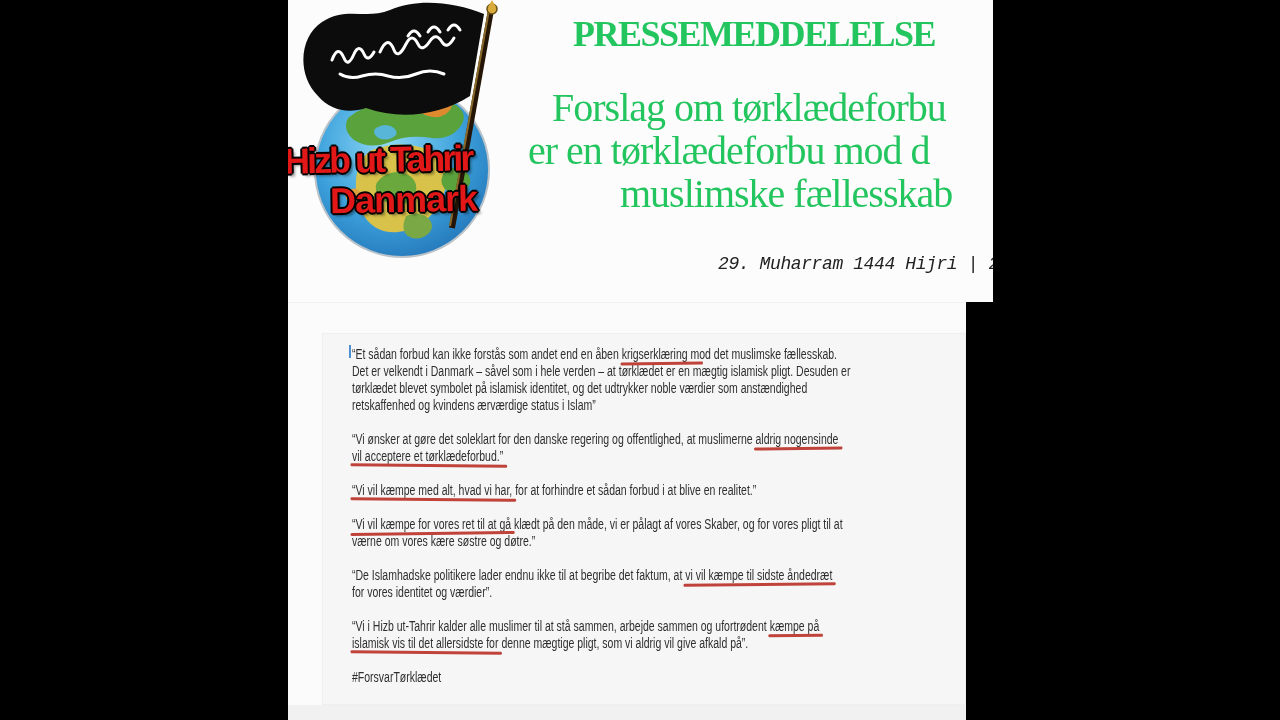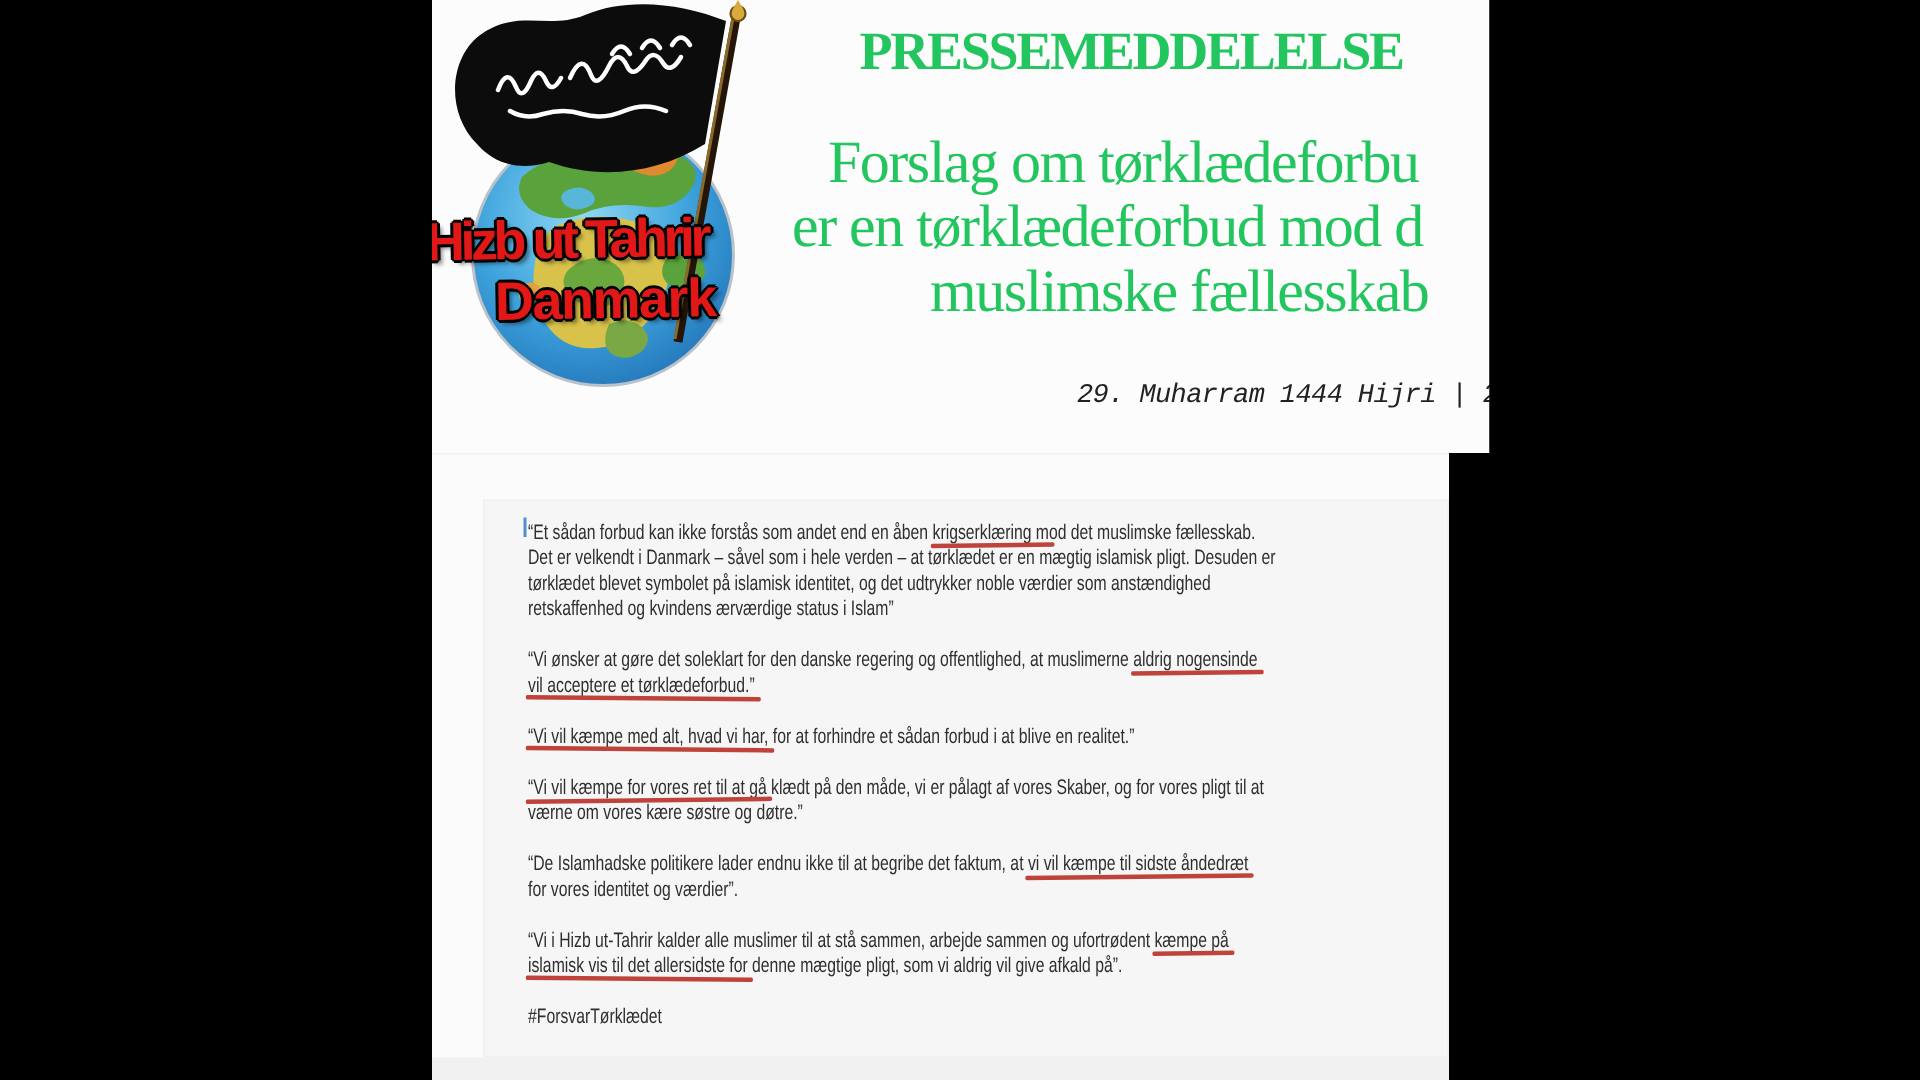--- a/index.html
+++ b/index.html
@@ -103,21 +103,21 @@
       <path d="M120,36 q6,-10 12,0 M140,32 q6,-10 12,0 M160,30 q6,-10 12,0"></path>
     </g>
   </g>
 </svg>
 
 <div class="logo-text" id="logo-text-1">Hizb ut Tahrir</div>
 <div class="logo-text" id="logo-text-2">Danmark</div>
 
 <div id="kicker" class="serif">PRESSEMEDDELELSE</div>
 <div id="title-line-0" class="serif title-line">Forslag om tørklædeforbu</div>
-<div id="title-line-1" class="serif title-line">er en tørklædeforbud mod d</div>
+<div id="title-line-1" class="serif title-line">er en tørklædeforbu mod d</div>
 <div id="title-line-2" class="serif title-line">muslimske fællesskab</div>
 <div id="date-line">29. Muharram 1444 Hijri | 27. aug</div>
 
 <div id="text-caret"></div>
 
 <div class="para" style="top:346px">
   <div class="bline"><span>“Et sådan forbud kan ikke forstås som andet end en åben </span><span class="rl ext">krigserklæring</span><span> mod det muslimske fællesskab.</span></div>
   <div class="bline"><span>Det er velkendt i Danmark – såvel som i hele verden – at tørklædet er en mægtig islamisk pligt. Desuden er</span></div>
   <div class="bline"><span>tørklædet blevet symbolet på islamisk identitet, og det udtrykker noble værdier som anstændighed</span></div>
   <div class="bline"><span>retskaffenhed og kvindens ærværdige status i Islam”</span></div>

